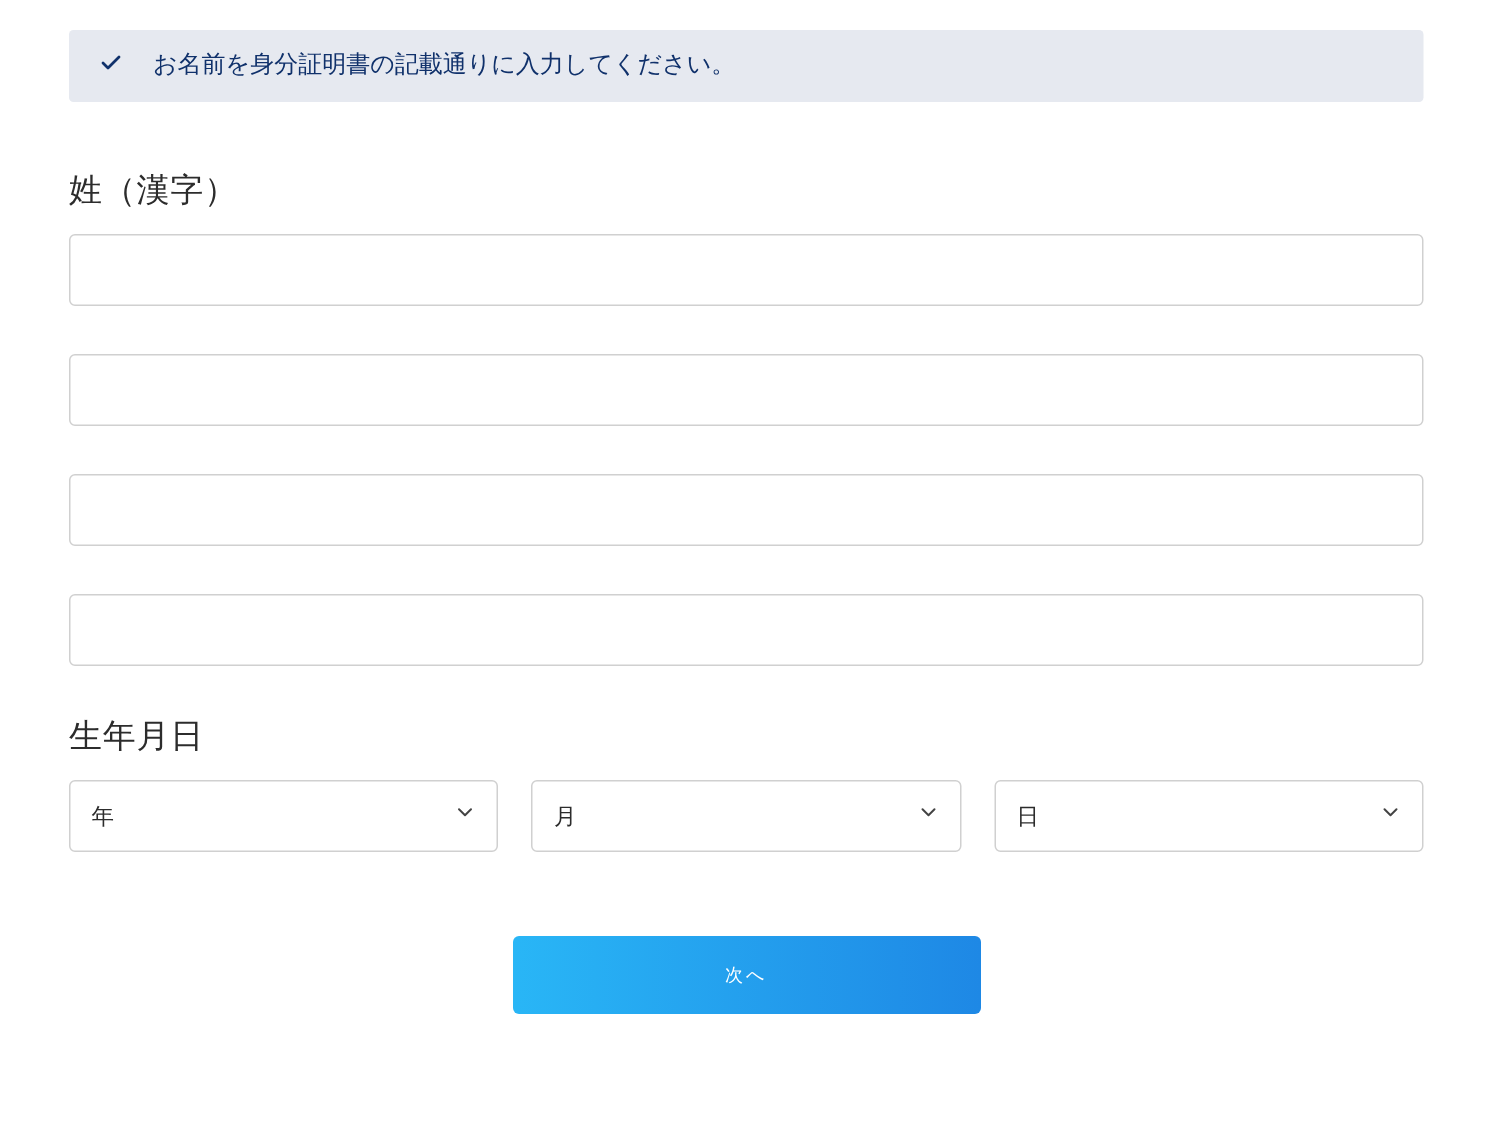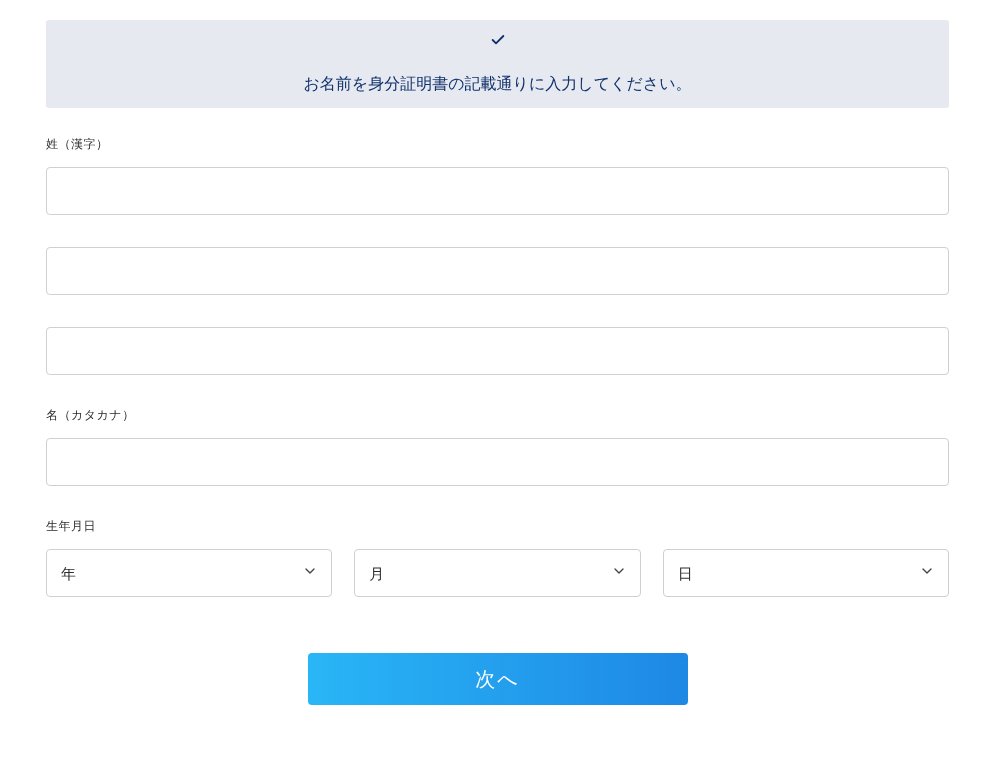--- a/index.html
+++ b/index.html
@@ -13,39 +13,38 @@
       padding: 20px 46px 40px 46px;
       width: 995px;
     }
     .info-banner {
       background: #e6e9f0;
       border-radius: 3px;
       padding: 12px 20px;
       display: flex;
       align-items: center;
       gap: 20px;
-      margin-bottom: 28px;
-      flex-direction: column;
+      margin-bottom: 44px;
     }
     .info-banner .check-icon {
       color: #10316b;
       flex-shrink: 0;
     }
     .info-banner .banner-text {
       color: #10316b;
       font-size: 16px;
       line-height: 1.5;
     }
     .form-group {
       margin-bottom: 32px;
     }
     .form-label {
       display: block;
       color: #2c2c2c;
-      font-size: 12px;
+      font-size: 22px;
       margin-bottom: 14px;
       letter-spacing: 0.5px;
     }
     .text-input {
       width: 100%;
       height: 48px;
       border: 1px solid #d0d0d0;
       border-radius: 4px;
       padding: 0 14px;
       font-size: 15px;
@@ -79,27 +78,27 @@
       transform: translateY(-50%);
       pointer-events: none;
       color: #444;
     }
     .submit-row {
       display: flex;
       justify-content: center;
       margin-top: 56px;
     }
     .submit-button {
-      width: 380px;
+      width: 312px;
       height: 52px;
       border: none;
       border-radius: 4px;
       background: linear-gradient(90deg, #29b6f6 0%, #1e88e5 100%);
       color: #ffffff;
-      font-size: 20px;
+      font-size: 12px;
       cursor: pointer;
       letter-spacing: 2px;
     }
   </style>
 </head>
 <body>
 
 <div class="info-banner">
   <span class="check-icon">
     <svg width="16" height="16" viewBox="0 0 24 24" fill="none" stroke="currentColor" stroke-width="2.8" stroke-linecap="round" stroke-linejoin="round">
@@ -116,21 +115,20 @@
 
 <div class="form-group">
   <input type="text" class="text-input" value="" style="">
 </div>
 
 <div class="form-group">
   <input type="text" class="text-input" value="" style="">
 </div>
 
 <div class="form-group">
-  <label class="form-label">名（カタカナ）</label>
   <input type="text" class="text-input" value="" style="">
 </div>
 
 <div class="form-group">
   <label class="form-label">生年月日</label>
   <div class="dob-row">
     <div class="select-wrapper">
       <select class="select-input">
         <option>年</option>
       </select>

